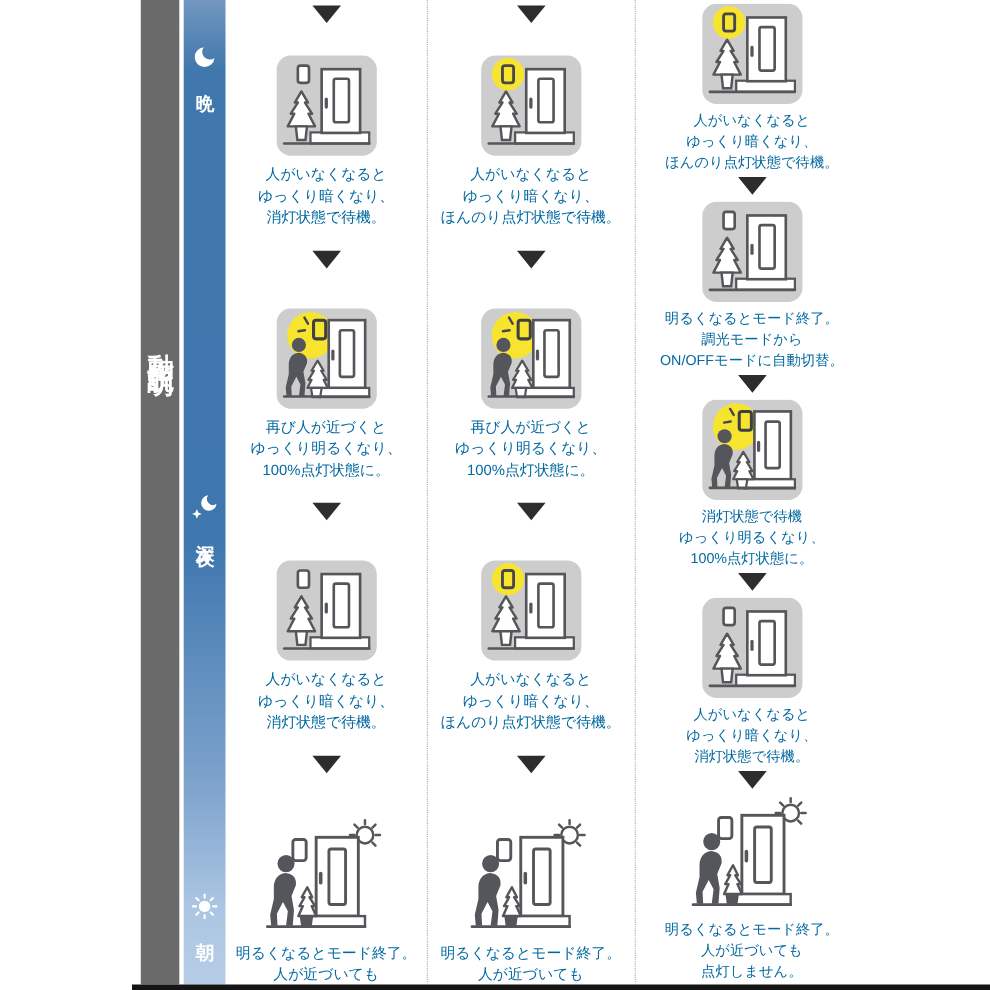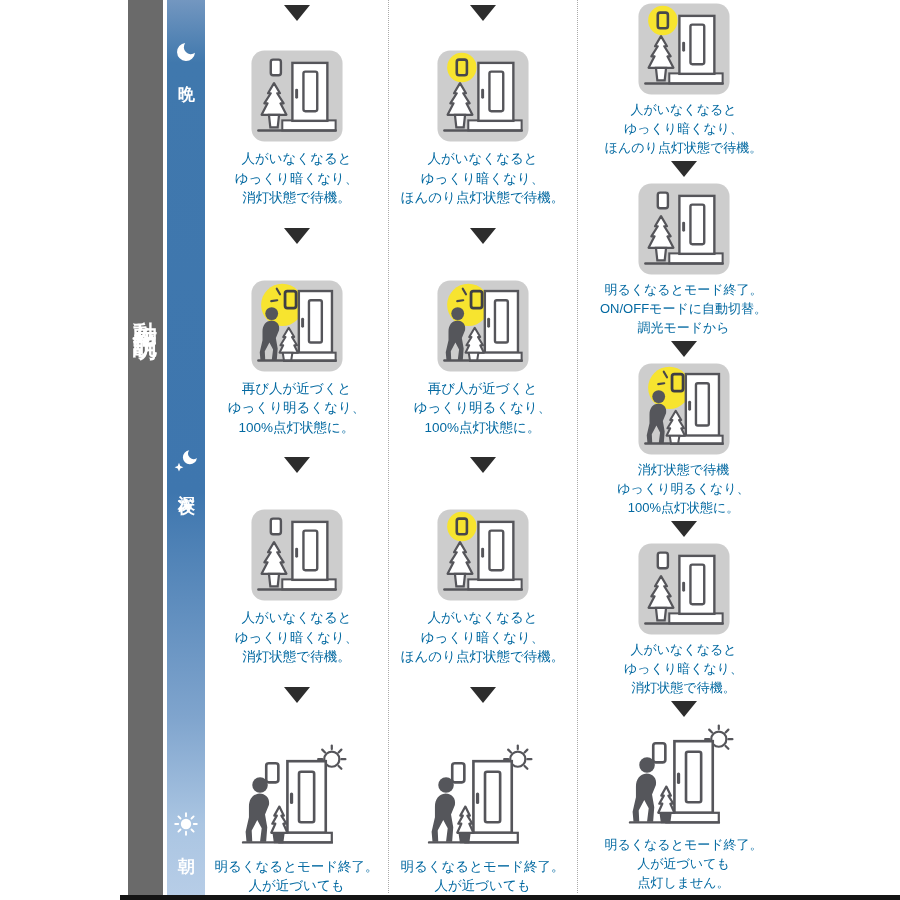--- a/index.html
+++ b/index.html
@@ -280,22 +280,22 @@
           <div>人がいなくなると</div>
           <div>ゆっくり暗くなり、</div>
           <div>ほんのり点灯状態で待機。</div>
         </div>
         <div class="arrow"></div>
         <div class="scene"><svg viewBox="0 0 100 100" width="92" height="92">
             <use href="#door-lamp-off"></use>
           </svg></div>
         <div class="caption">
           <div>明るくなるとモード終了。</div>
+          <div>調光モードから</div>
           <div>ON/OFFモードに自動切替。</div>
-          <div>調光モードから</div>
         </div>
         <div class="arrow"></div>
         <div class="scene"><svg viewBox="0 0 100 100" width="92" height="92">
             <use href="#door-person-approach"></use>
           </svg></div>
         <div class="caption">
           <div>消灯状態で待機</div>
           <div>ゆっくり明るくなり、</div>
           <div>100%点灯状態に。</div>
         </div>

